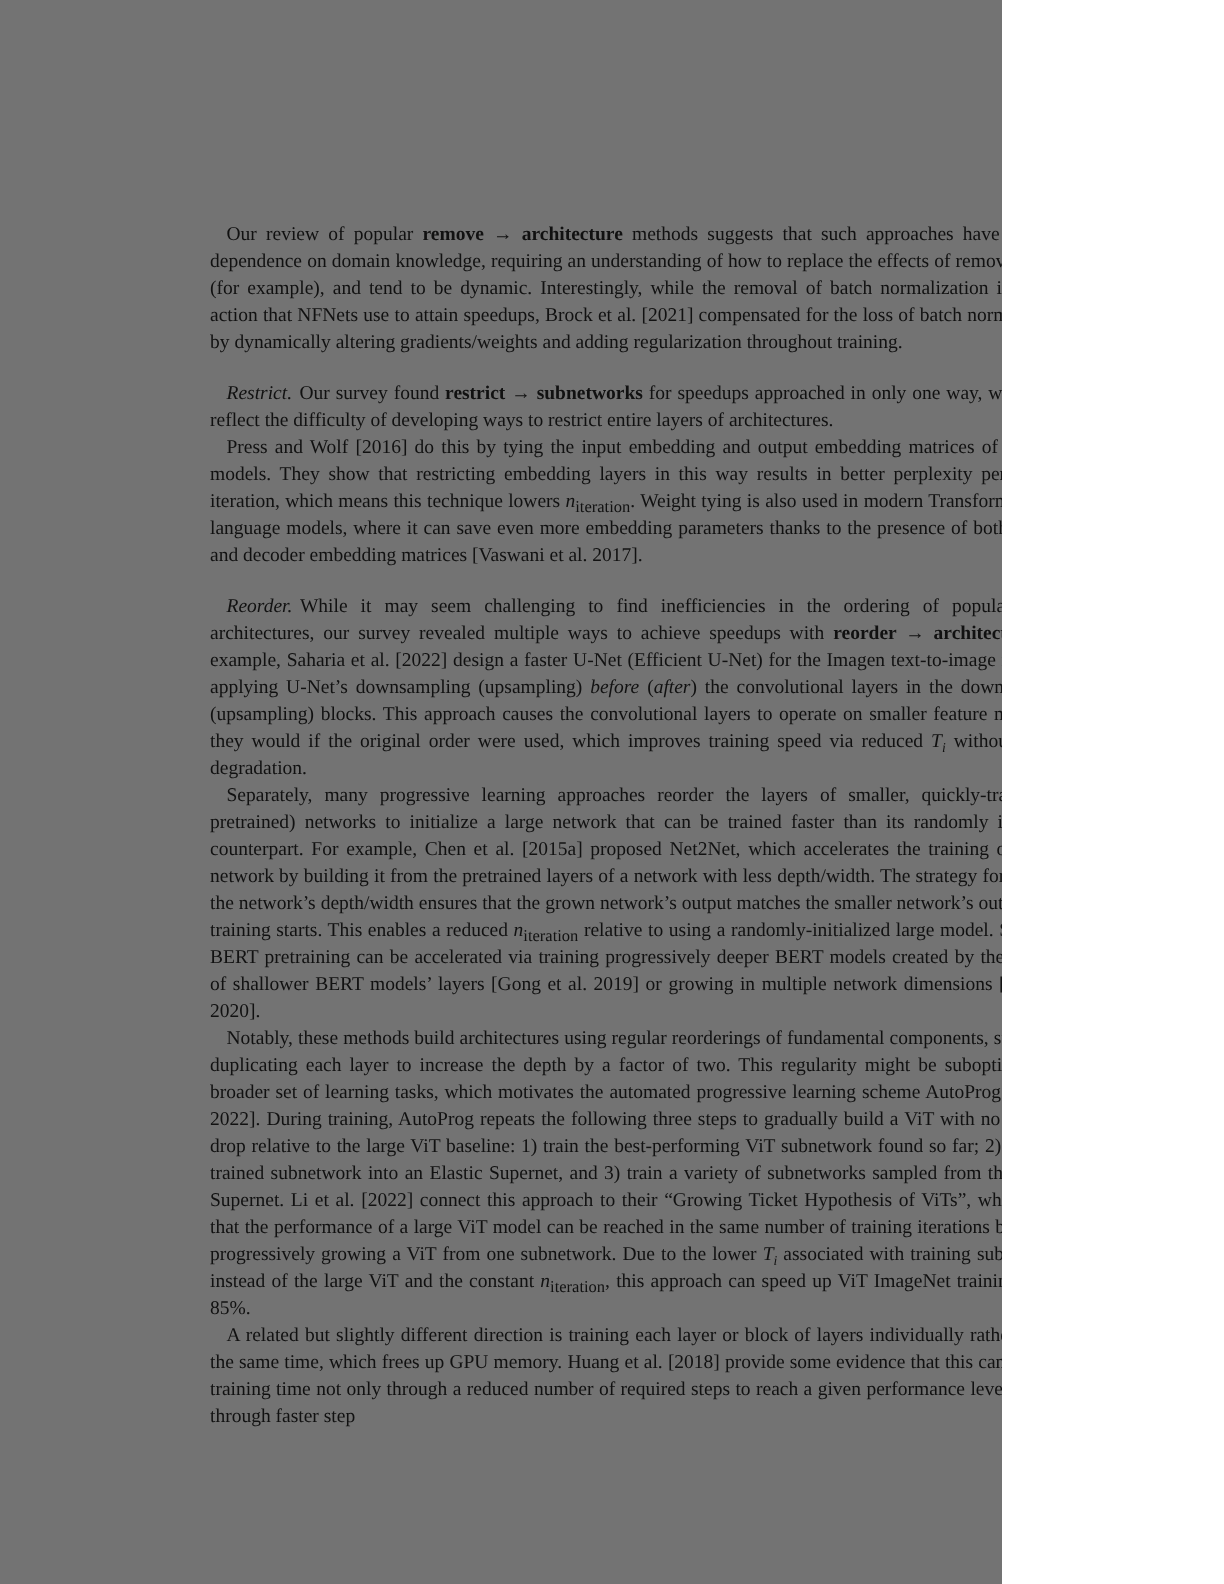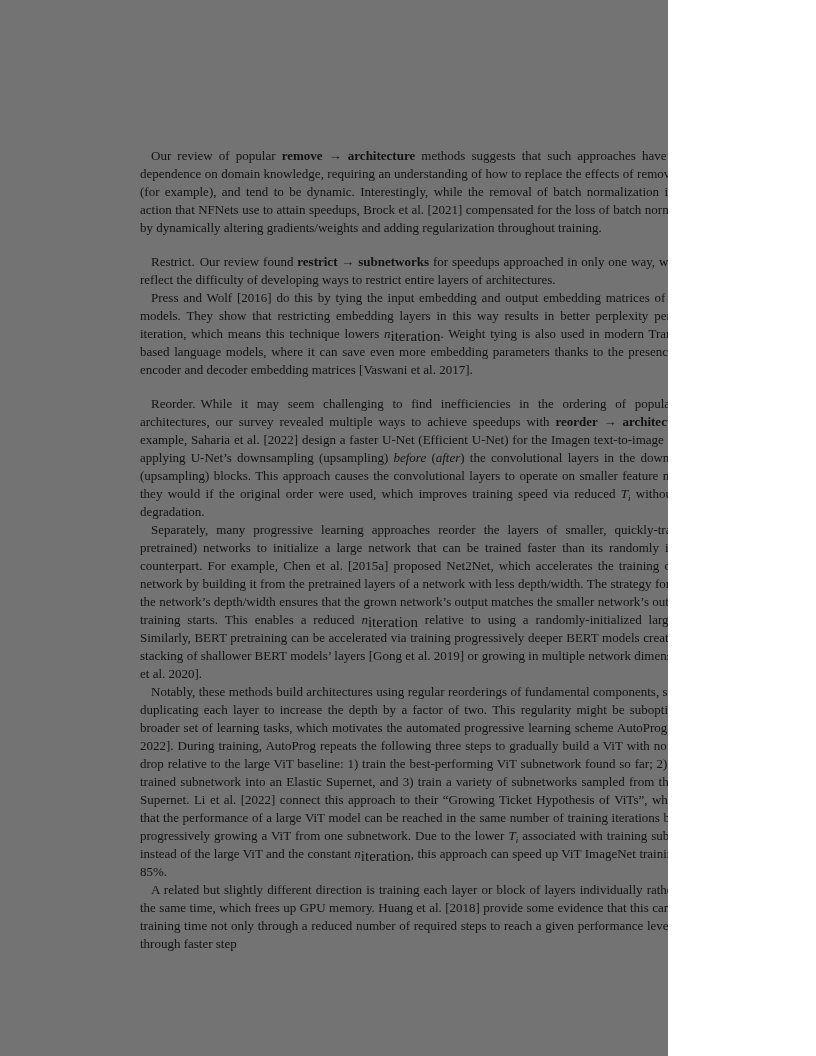--- a/index.html
+++ b/index.html
@@ -41,23 +41,23 @@
     font-size: 13px;
     line-height: 18px;
     color: #111111;
   }
   .para.spaced {
     margin-top: 16px;
   }
   .r-normal { }
   .r-bold { font-weight: bold; }
   .r-italic { font-style: italic; }
-  .r-lead { padding-right: 5px; }
+  .r-lead { font-style: italic; padding-right: 5px; }
   .r-sub {
-    font-size: 15px;
+    font-size: 11px;
     vertical-align: -3px;
     line-height: 0;
   }
   .r-subitalic {
     font-size: 9px;
     font-style: italic;
     vertical-align: -3px;
     line-height: 0;
   }
   .page-footer {
@@ -71,21 +71,21 @@
   }
 </style>
 </head>
 <body>
 
 <div class="page">
   <div class="running-header">TBD</div>
 
   <main class="page-body">
       <p class="para"><span class="r-normal">Our review of popular </span><span class="r-bold">remove → architecture</span><span class="r-normal"> methods suggests that such approaches have a strong dependence on domain knowledge, requiring an understanding of how to replace the effects of removed layers (for example), and tend to be dynamic. Interestingly, while the removal of batch normalization is a static action that NFNets use to attain speedups, Brock et al. [2021] compensated for the loss of batch normalization by dynamically altering gradients/weights and adding regularization throughout training.</span></p>
-      <p class="para spaced"><span class="r-lead">Restrict.</span><span class="r-normal">Our review found </span><span class="r-bold">restrict → subnetworks</span><span class="r-normal"> for speedups approached in only one way, which may reflect the difficulty of developing ways to restrict entire layers of architectures.</span></p>
+      <p class="para spaced"><span class="r-lead">Restrict.</span><span class="r-normal">Our survey found </span><span class="r-bold">restrict → subnetworks</span><span class="r-normal"> for speedups approached in only one way, which may reflect the difficulty of developing ways to restrict entire layers of architectures.</span></p>
       <p class="para"><span class="r-normal">Press and Wolf [2016] do this by tying the input embedding and output embedding matrices of language models. They show that restricting embedding layers in this way results in better perplexity per training iteration, which means this technique lowers </span><span class="r-italic">n</span><span class="r-sub">iteration</span><span class="r-normal">. Weight tying is also used in modern Transformer-based language models, where it can save even more embedding parameters thanks to the presence of both encoder and decoder embedding matrices [Vaswani et al. 2017].</span></p>
       <p class="para spaced"><span class="r-lead">Reorder.</span><span class="r-normal">While it may seem challenging to find inefficiencies in the ordering of popularly used architectures, our survey revealed multiple ways to achieve speedups with </span><span class="r-bold">reorder → architecture</span><span class="r-normal">. For example, Saharia et al. [2022] design a faster U-Net (Efficient U-Net) for the Imagen text-to-image model by applying U-Net’s downsampling (upsampling) </span><span class="r-italic">before</span><span class="r-normal"> (</span><span class="r-italic">after</span><span class="r-normal">) the convolutional layers in the downsampling (upsampling) blocks. This approach causes the convolutional layers to operate on smaller feature maps than they would if the original order were used, which improves training speed via reduced </span><span class="r-italic">T</span><span class="r-subitalic">i</span><span class="r-normal"> without quality degradation.</span></p>
       <p class="para"><span class="r-normal">Separately, many progressive learning approaches reorder the layers of smaller, quickly-trained (or pretrained) networks to initialize a large network that can be trained faster than its randomly initialized counterpart. For example, Chen et al. [2015a] proposed Net2Net, which accelerates the training of a large network by building it from the pretrained layers of a network with less depth/width. The strategy for growing the network’s depth/width ensures that the grown network’s output matches the smaller network’s output when training starts. This enables a reduced </span><span class="r-italic">n</span><span class="r-sub">iteration</span><span class="r-normal"> relative to using a randomly-initialized large model. Similarly, BERT pretraining can be accelerated via training progressively deeper BERT models created by the stacking of shallower BERT models’ layers [Gong et al. 2019] or growing in multiple network dimensions [Gu et al. 2020].</span></p>
       <p class="para"><span class="r-normal">Notably, these methods build architectures using regular reorderings of fundamental components, such as by duplicating each layer to increase the depth by a factor of two. This regularity might be suboptimal on a broader set of learning tasks, which motivates the automated progressive learning scheme AutoProg [Li et al. 2022]. During training, AutoProg repeats the following three steps to gradually build a ViT with no accuracy drop relative to the large ViT baseline: 1) train the best-performing ViT subnetwork found so far; 2) scale the trained subnetwork into an Elastic Supernet, and 3) train a variety of subnetworks sampled from this Elastic Supernet. Li et al. [2022] connect this approach to their “Growing Ticket Hypothesis of ViTs”, which states that the performance of a large ViT model can be reached in the same number of training iterations by instead progressively growing a ViT from one subnetwork. Due to the lower </span><span class="r-italic">T</span><span class="r-subitalic">i</span><span class="r-normal"> associated with training subnetworks instead of the large ViT and the constant </span><span class="r-italic">n</span><span class="r-sub">iteration</span><span class="r-normal">, this approach can speed up ViT ImageNet training by 40-85%.</span></p>
       <p class="para"><span class="r-normal">A related but slightly different direction is training each layer or block of layers individually rather than at the same time, which frees up GPU memory. Huang et al. [2018] provide some evidence that this can improve training time not only through a reduced number of required steps to reach a given performance level but also through faster step</span></p>
     </main>
 
   <div class="page-footer">16</div>
 </div>
 

